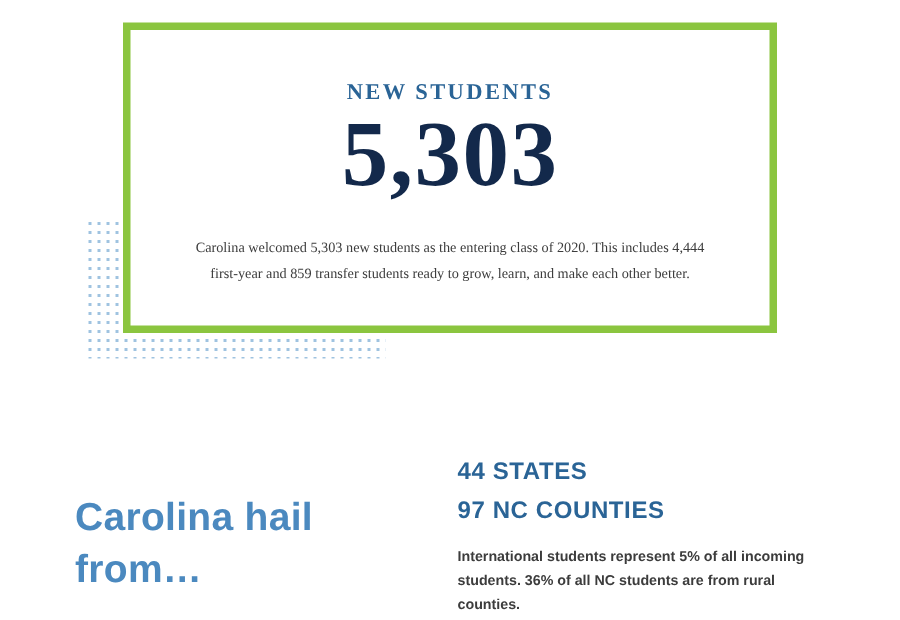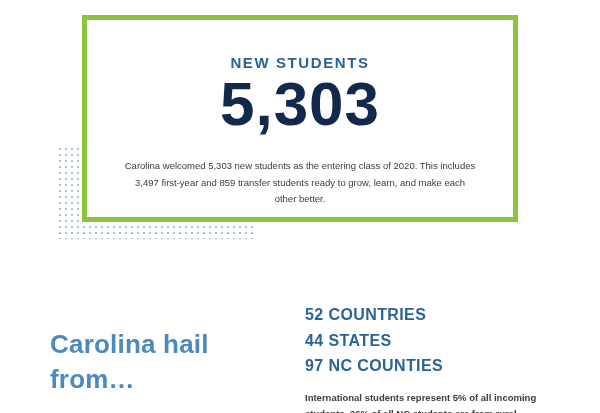--- a/index.html
+++ b/index.html
@@ -15,20 +15,21 @@
     position: relative;
   }
 
   
   .card-area {
     position: absolute;
     left: 0;
     top: 0;
     width: 536px;
     height: 255px;
+    font-family: Liberation Serif, serif;
   }
   .dot-pattern {
     position: absolute;
     left: 57px;
     top: 146px;
     width: 200px;
     height: 93px;
     background-image: radial-gradient(#9fc3e0 1.1px, transparent 1.2px);
     background-size: 6px 6px;
     background-position: 0 0;
@@ -111,25 +112,24 @@
   }
 </style>
 </head>
 <body>
 
 <div class="card-area">
   <div class="dot-pattern"></div>
   <div class="stat-card">
     <div class="stat-label">NEW STUDENTS</div>
     <div class="stat-number">5,303</div>
-    <div class="stat-desc">Carolina welcomed 5,303 new students as the entering class of 2020. This includes 3,497 first-year and 859 transfer students ready to grow, learn, and make each other better.</div>
+    <div class="stat-desc">Carolina welcomed 5,303 new students as the entering class of 2020. This includes 4,444 first-year and 859 transfer students ready to grow, learn, and make each other better.</div>
   </div>
 </div>
 
 <div class="bottom-area">
   <div class="hail-heading">Carolina hail from…</div>
   <div class="facts">
-    <div class="fact-line">52 COUNTRIES</div>
     <div class="fact-line">44 STATES</div>
     <div class="fact-line">97 NC COUNTIES</div>
     <div class="facts-note">International students represent 5% of all incoming students. 36% of all NC students are from rural counties.</div>
   </div>
 </div>
 
 </body></html>

